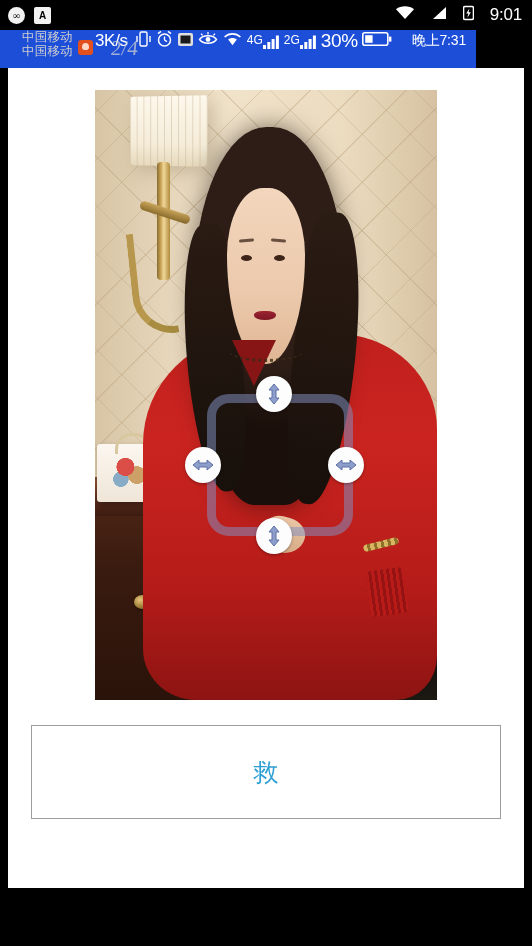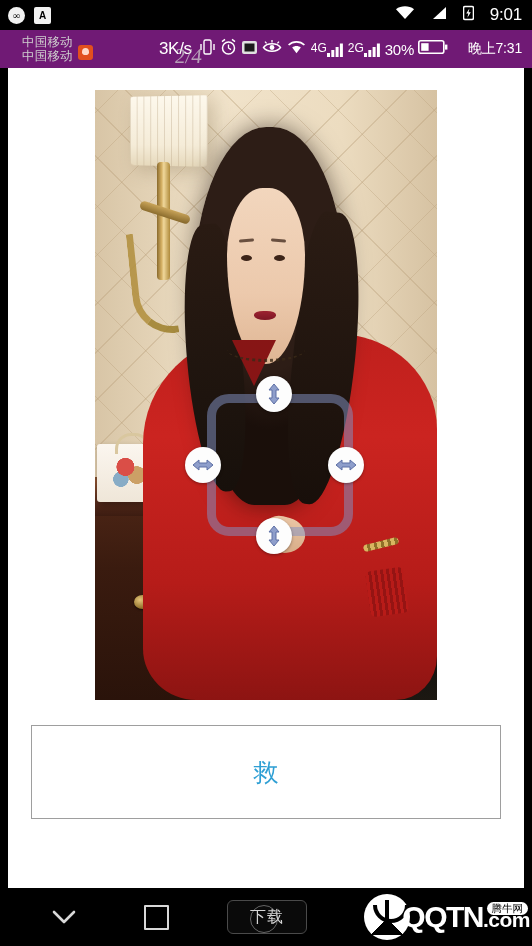--- a/index.html
+++ b/index.html
@@ -66,25 +66,25 @@
   .clock-top {
     color: #fff;
     font-size: 17px;
     letter-spacing: -0.2px;
   }
 
   
   .statusrow {
     position: absolute;
     left: 0; top: 30px;
-    width: 532px;
+    width: 476px;
     height: 38px;
-    background: #701a75;
-    display: flex;
-    align-items: center;
+    background: #1d4ed8;
+    display: flex;
+    align-items: flex-start;
   }
   .carrier {
     padding-left: 22px;
     display: flex;
     align-items: center;
   }
   .carrier-names {
     display: flex;
     flex-direction: column;
     line-height: 1.12;
@@ -119,21 +119,21 @@
     color: #fff;
     position: relative;
   }
   .netspeed {
     font-size: 17px;
     color: #fff;
     margin-right: 3px;
     letter-spacing: -0.3px;
   }
   .pct {
-    font-size: 15px;
+    font-size: 19px;
     color: #fff;
     letter-spacing: -0.3px;
     margin-left: 0;
   }
   .clock-bottom {
     font-size: 14px;
     color: #fff;
     margin-left: 16px;
     letter-spacing: -0.2px;
   }
@@ -745,38 +745,14 @@
       <svg width="24" height="22" viewBox="0 0 24 22">
         <path d="M2 11 L8 6 L8 9 L16 9 L16 6 L22 11 L16 16 L16 13 L8 13 L8 16 Z" fill="#8e9ecb" stroke="#5d6fa5" stroke-width="1"></path>
       </svg>
     </div>
 
     <div class="textbox">
       <span class="textbox-value">救</span>
     </div>
   </div>
 
-  <div class="navbar">
-    <div class="nav-btn nav-back">
-      <svg width="30" height="18" viewBox="0 0 30 18">
-        <path d="M5 4 L15 14 L25 4" fill="none" stroke="#d8d8d8" stroke-width="2.6" stroke-linecap="round" stroke-linejoin="round"></path>
-      </svg>
-    </div>
-    <div class="nav-btn">
-      <div class="nav-sq"></div>
-    </div>
-
-    <div class="dl-btn">
-      <span class="dl-label">下载</span>
-    </div>
-
-    <div class="watermark">
-      <div class="wm-emblem">
-        <div class="wm-horn"></div>
-      </div>
-      <div class="wm-text">
-        <span>QQTN</span><span class="dom">.com</span>
-        <span class="wm-badge">腾牛网</span>
-      </div>
-    </div>
-  </div>
 
 </div>
 
 </body></html>

